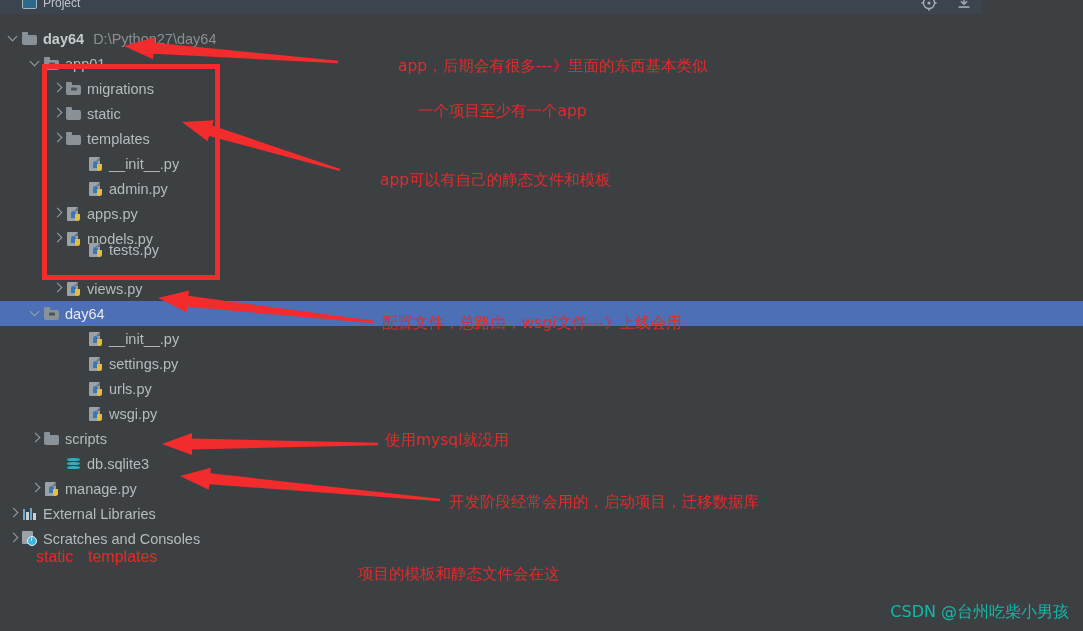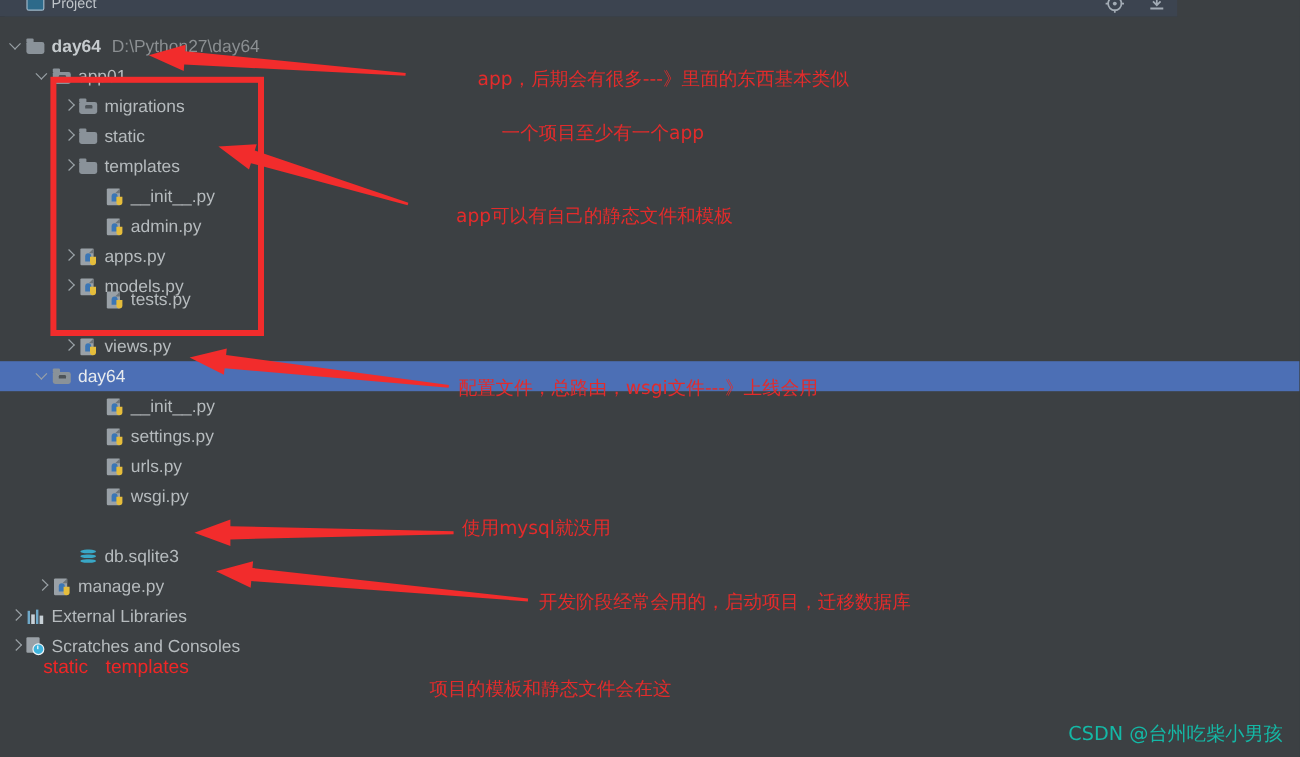--- a/index.html
+++ b/index.html
@@ -324,20 +324,26 @@
       <div class="row" style="top: 387px;">
         <span style="display:inline-block;width:74px"></span>
         <span class="arrow"></span>
         <span class="ico py">
           <span class="pyglyph">
             <span class="pb"></span>
             <span class="py2"></span>
           </span>
         </span>
         <span class="label">wsgi.py</span>
+      </div>
+      <div class="row" style="top: 412px;">
+        <span style="display:inline-block;width:30px"></span>
+        <span class="arrow closed"></span>
+        <span class="ico folder"></span>
+        <span class="label">scripts</span>
       </div>
       <div class="row" style="top: 437px;">
         <span style="display:inline-block;width:52px"></span>
         <span class="arrow"></span>
         <span class="ico db">
           <i></i>
           <i></i>
           <i></i>
         </span>
         <span class="label">db.sqlite3</span>

